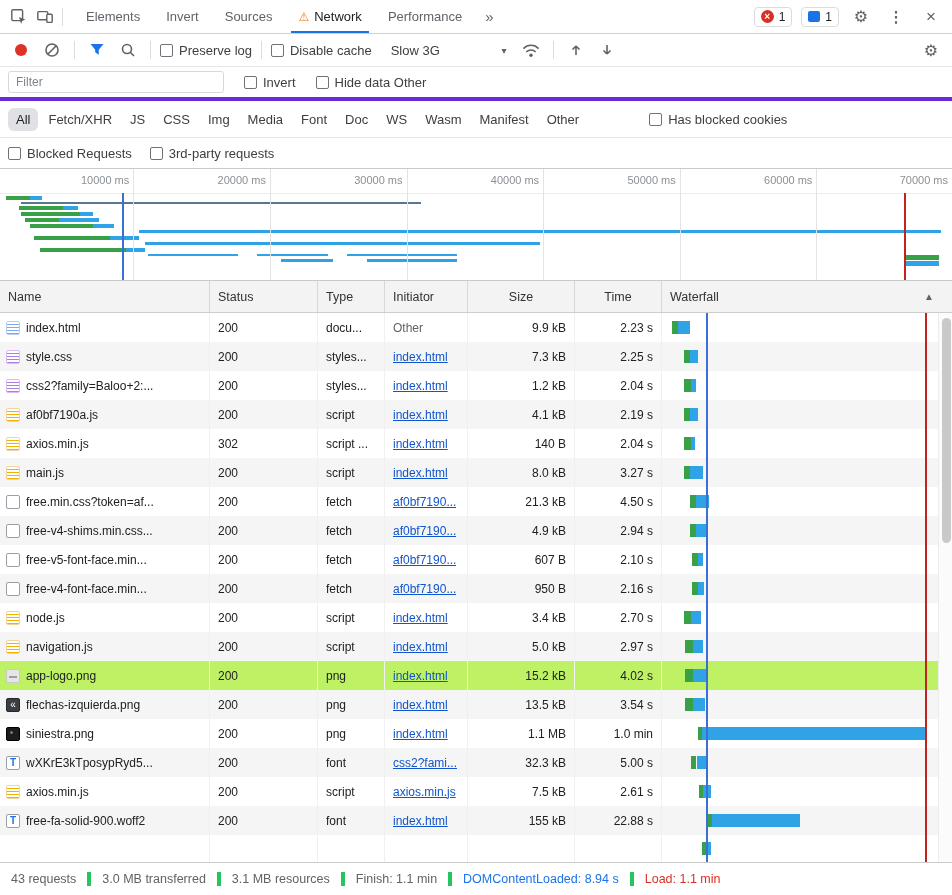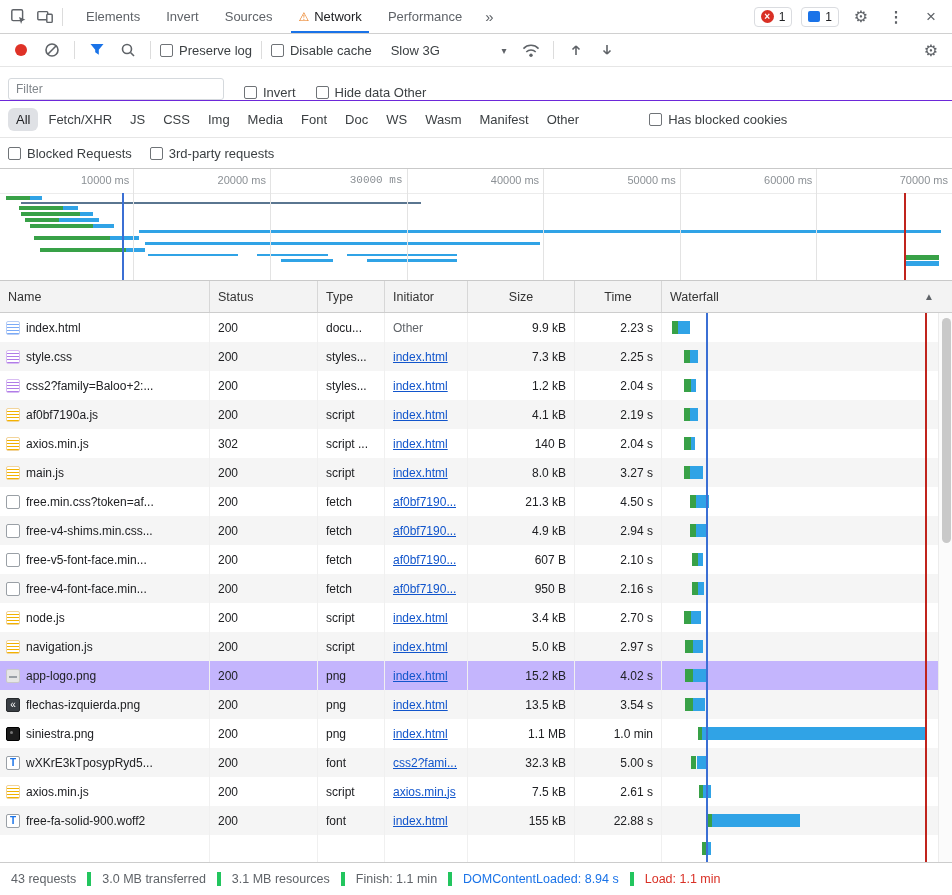--- a/index.html
+++ b/index.html
@@ -30,21 +30,21 @@
   
   .toolbar{display:flex;align-items:center;height:33px;border-bottom:1px solid #e6e6e6;padding:0 8px;gap:5px;font-size:13px}
   .rec{width:12px;height:12px;border-radius:50%;background:#df3227}
   .cbl{display:flex;align-items:center;gap:6px;cursor:pointer;color:#3c4043;white-space:nowrap}
   .cb{width:13px;height:13px;border:1.5px solid #6f7377;border-radius:2px;background:#fff;flex:0 0 13px}
   .dd{display:flex;align-items:center;justify-content:space-between;width:128px;padding:3px 6px;color:#3c4043;cursor:pointer;margin-left:8px}
   .caret{font-size:10px;color:#5f6368}
   .spacer{flex:1}
 
   
-  .filterrow{display:flex;align-items:flex-end;height:34px;border-bottom:1px solid #6d28d9;padding:0 8px;gap:20px;font-size:13px}
+  .filterrow{display:flex;align-items:center;height:34px;border-bottom:4px solid #6d28d9;padding:0 8px;gap:20px;font-size:13px}
   .finput{width:216px;height:22px;border:1px solid #d5d9dd;border-radius:3px;padding:0 7px;font:12px "Liberation Sans",sans-serif;color:#333;outline:none}
   .finput::placeholder{color:#80868b}
 
   
   .typerow{display:flex;align-items:center;height:37px;border-bottom:1px solid #e6e6e6;padding:0 8px;font-size:13px;color:#3c4043}
   #pills{display:flex;gap:2px}
   .pill{padding:4px 8px;border-radius:6px;cursor:pointer;white-space:nowrap}
   .pill.active{background:#dfe1e5;color:#202124}
   .hbc{margin-left:62px}
   .morerow{display:flex;align-items:center;height:31px;border-bottom:1px solid #c9c9c9;padding:0 8px;gap:18px;font-size:13px}
@@ -60,21 +60,21 @@
 
   
   .thead{display:flex;height:32px;background:#f3f3f3;border-bottom:1px solid #cdcdcd;width:952px}
   .hc{display:flex;align-items:center;padding:0 8px;border-right:1px solid #d7d7d7;font-size:12.5px;color:#333;cursor:pointer;position:relative}
   .hc.center{justify-content:center}
   .c0{width:210px}.c1{width:108px}.c2{width:67px}.c3{width:83px}.c4{width:107px}.c5{width:87px}.c6{flex:1;border-right:none}
   .sort{position:absolute;right:18px;color:#5f6368;font-size:10px}
   .tbody{position:relative;height:549px;overflow:hidden;background:#fff}
   .trow{display:flex;height:29px;width:938px;cursor:pointer}
   .trow.alt{background:#f5f5f5}
-  .trow.hl{background:#c4b5fd}
+  .trow.hl{background:#bef264}
   .trow.partial{height:27px}
   .cell{display:flex;align-items:center;padding:0 8px;border-right:1px solid #f0f0f0;font-size:12px;color:#202124;overflow:hidden;white-space:nowrap}
   .cell.name{gap:6px;padding-left:6px}
   .ntext{overflow:hidden;text-overflow:ellipsis}
   .num{justify-content:flex-end}
   .wfc{position:relative;padding:0;border-right:none}
   .wfseg{position:absolute;height:13px}
   .ilink{color:#1155cc;text-decoration:underline;overflow:hidden;text-overflow:ellipsis;cursor:pointer}
   .iplain{color:#5f6368}
   .vline{position:absolute;top:0;bottom:0;width:1.5px;z-index:4}
@@ -289,21 +289,21 @@
         <div class="ovbar" style="left: 95%; top: 62px; width: 3.6%; height: 5px; background: rgb(56, 161, 71);"></div>
         <div class="ovbar" style="left: 95%; top: 68px; width: 3.6%; height: 5px; background: rgb(48, 163, 230);"></div>
         <div class="ovline" style="left: 12.8%; background: rgb(59, 111, 212);"></div>
         <div class="ovline" style="left: 95%; background: rgb(192, 36, 29);"></div>
       </div>
   <div class="ovgrid" style="left: 14%;"></div>
       <div class="ovlabel" style="right: 86%;">10000 ms</div>
       <div class="ovgrid" style="left: 28.35%;"></div>
       <div class="ovlabel" style="right: 71.65%;">20000 ms</div>
       <div class="ovgrid" style="left: 42.7%;"></div>
-      <div class="ovlabel" style="right: 57.3%; font-family: Liberation Mono, monospace;">30000 ms</div>
+      <div class="ovlabel" style="right: 57.3%;">30000 ms</div>
       <div class="ovgrid" style="left: 57.05%;"></div>
       <div class="ovlabel" style="right: 42.95%;">40000 ms</div>
       <div class="ovgrid" style="left: 71.4%;"></div>
       <div class="ovlabel" style="right: 28.6%;">50000 ms</div>
       <div class="ovgrid" style="left: 85.75%;"></div>
       <div class="ovlabel" style="right: 14.25%;">60000 ms</div>
       <div class="ovlabel" style="right: 0%;">70000 ms</div>
     </div>
 
   <div class="nettable">

